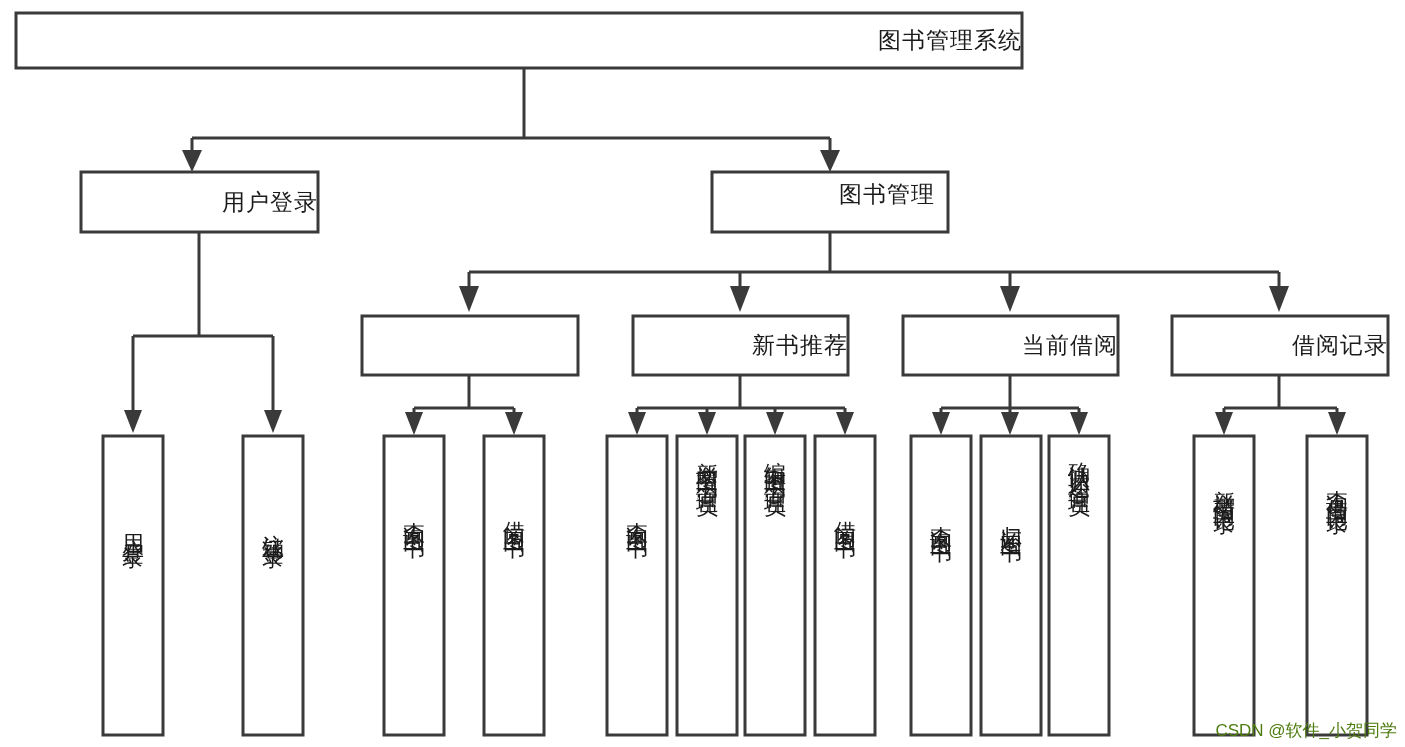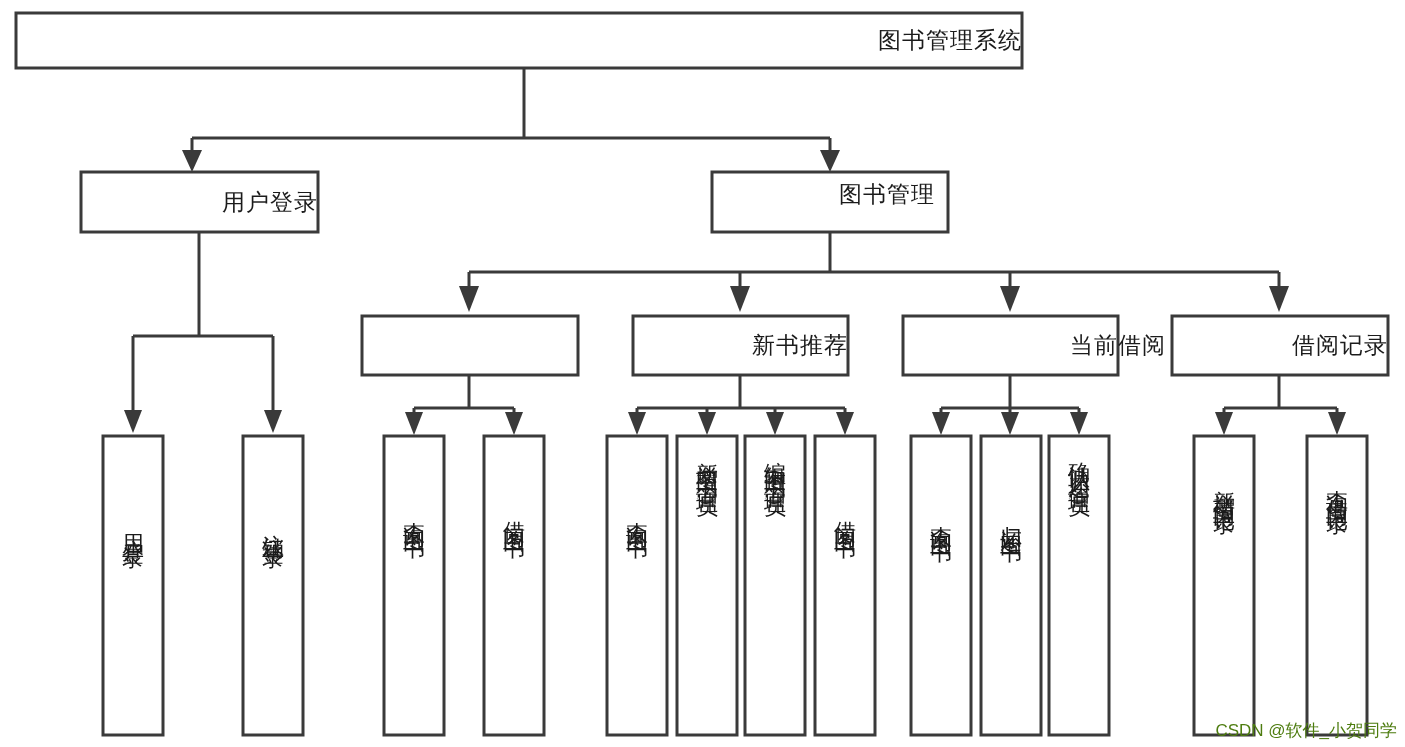--- a/index.html
+++ b/index.html
@@ -211,21 +211,21 @@
   <div class="htext-wrap" style="left:81px; top:172px; width:237px; height:60px;">
     <span class="htext">用户登录</span>
   </div>
   <div class="htext-wrap" style="left:712px; top:164px; width:223px; height:60px;">
     <span class="htext">图书管理</span>
   </div>
 
   <div class="htext-wrap" style="left:633px; top:316px; width:215px; height:59px;">
     <span class="htext">新书推荐</span>
   </div>
-  <div class="htext-wrap" style="left:903px; top:316px; width:215px; height:59px;margin-left:48px;">
+  <div class="htext-wrap" style="left:903px; top:316px; width:215px; height:59px;">
     <span class="htext">当前借阅</span>
   </div>
   <div class="htext-wrap" style="left:1172px; top:316px; width:216px; height:59px;">
     <span class="htext">借阅记录</span>
   </div>
 
   <div class="vtext-wrap" style="left:103px; top:516px; width:60px; height:219px;">
     <span class="vtext">用户登录</span>
   </div>
   <div class="vtext-wrap" style="left:243px; top:516px; width:60px; height:219px;">

